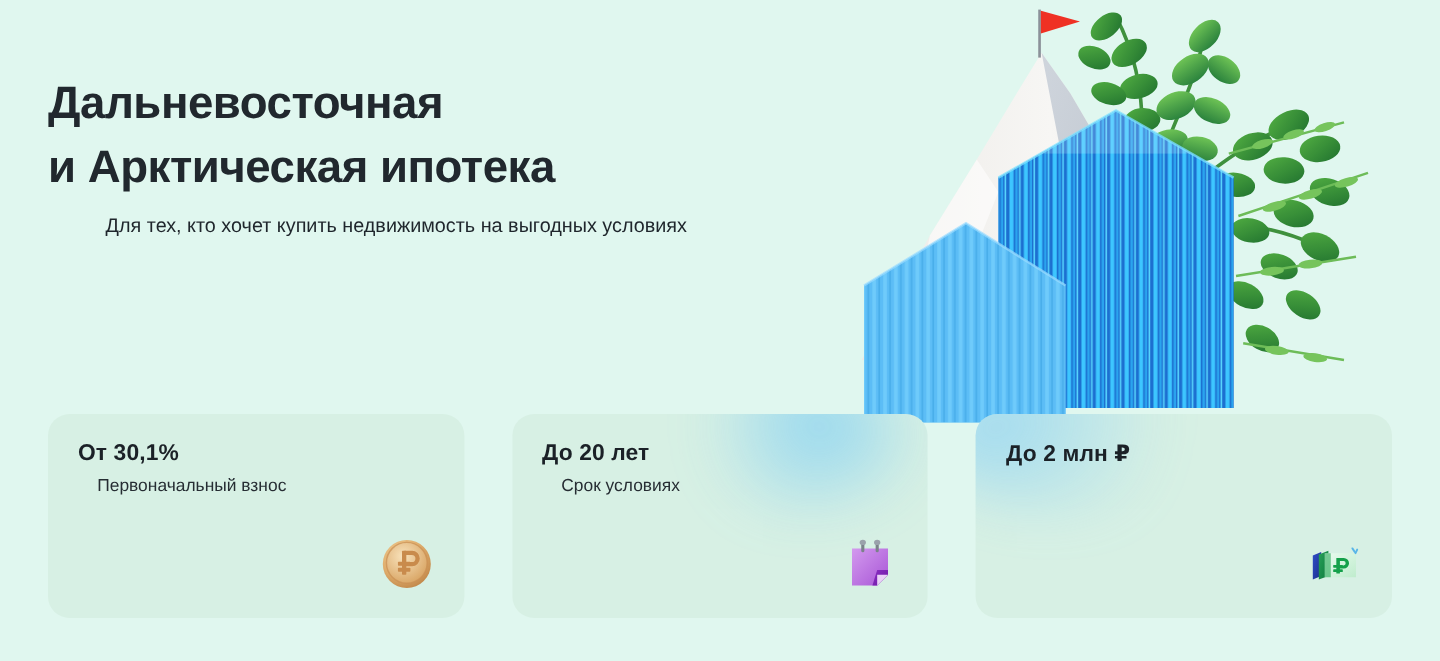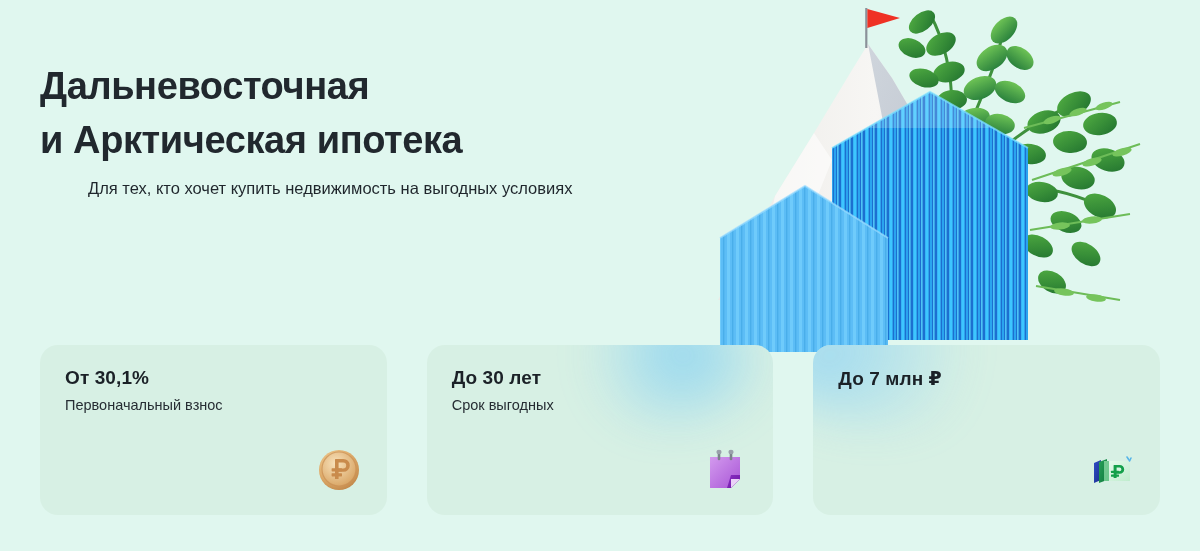--- a/index.html
+++ b/index.html
@@ -98,21 +98,21 @@
     position: absolute;
     left: 25px;
     top: 22px;
     font-size: 19px;
     font-weight: 700;
     color: #1b2127;
     letter-spacing: 0.1px;
   }
   .card-label {
     position: absolute;
-    left: 25px;
+    left: 41px;
     top: 50px;
     font-size: 14.5px;
     line-height: 20px;
     font-weight: 400;
     color: #262d33;
     white-space: pre-line;
   }
   .card-icon {
     position: absolute;
     right: 24px;
@@ -287,22 +287,22 @@
             <path d="M22 14 h6.4 a6.4 6.4 0 0 1 0 12.8 H22 v-3.4 h6.2 a3 3 0 0 0 0-6 H22 Z"></path>
             <rect x="16.6" y="23.2" width="10.4" height="3.2" rx="0.6"></rect>
             <rect x="16.6" y="28.2" width="10.4" height="3.2" rx="0.6"></rect>
           </g>
         </svg>
       </div>
     </div>
 
     <div class="card card-2">
       <div class="card-glow"></div>
-      <div class="card-value">До 30 лет</div>
-      <div class="card-label">Срок выгодных</div>
+      <div class="card-value">До 20 лет</div>
+      <div class="card-label">Срок условиях</div>
       <div class="card-icon">
         <svg width="48" height="48" viewBox="0 0 48 48" xmlns="http://www.w3.org/2000/svg">
           <defs>
             <linearGradient id="calBody" x1="0" y1="0" x2="1" y2="1">
               <stop offset="0%" stop-color="#d39aee"></stop>
               <stop offset="100%" stop-color="#a855d6"></stop>
             </linearGradient>
             <linearGradient id="calFold" x1="0" y1="0" x2="1" y2="1">
               <stop offset="0%" stop-color="#8a2fc2"></stop>
               <stop offset="100%" stop-color="#6d17a5"></stop>
@@ -319,21 +319,21 @@
           <g fill="#9aa1ab">
             <ellipse cx="18" cy="7" rx="2.6" ry="2.2"></ellipse>
             <ellipse cx="30" cy="7" rx="2.6" ry="2.2"></ellipse>
           </g>
         </svg>
       </div>
     </div>
 
     <div class="card card-3">
       <div class="card-glow"></div>
-      <div class="card-value">До 7 млн ₽</div>
+      <div class="card-value">До 2 млн ₽</div>
       <div class="card-icon">
         <svg width="48" height="48" viewBox="0 0 48 48" xmlns="http://www.w3.org/2000/svg">
           <defs>
             <linearGradient id="noteBack" x1="0" y1="0" x2="1" y2="1">
               <stop offset="0%" stop-color="#2f4cc7"></stop>
               <stop offset="100%" stop-color="#1b2f8c"></stop>
             </linearGradient>
             <linearGradient id="noteMid" x1="0" y1="0" x2="1" y2="1">
               <stop offset="0%" stop-color="#29a05a"></stop>
               <stop offset="100%" stop-color="#0e7a3d"></stop>

